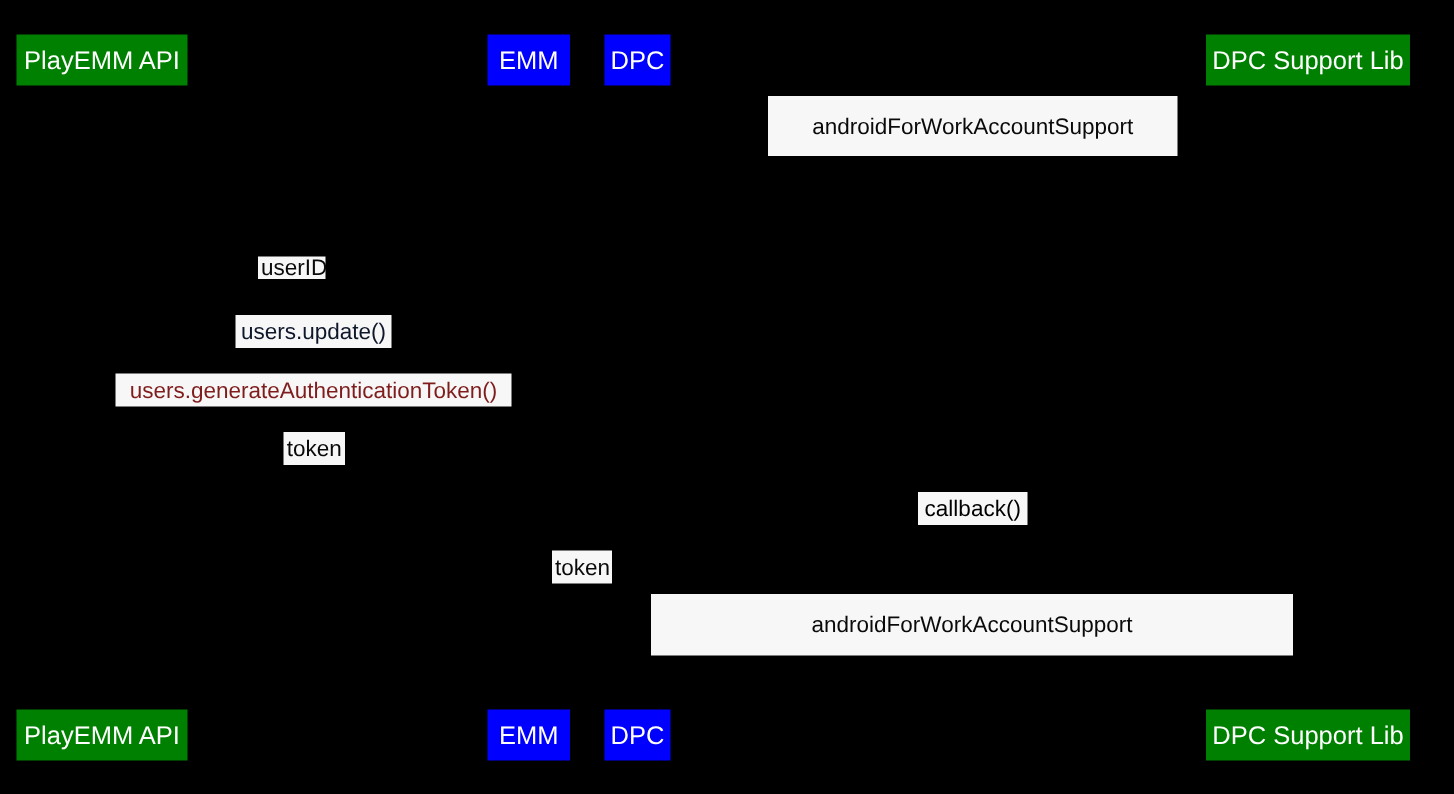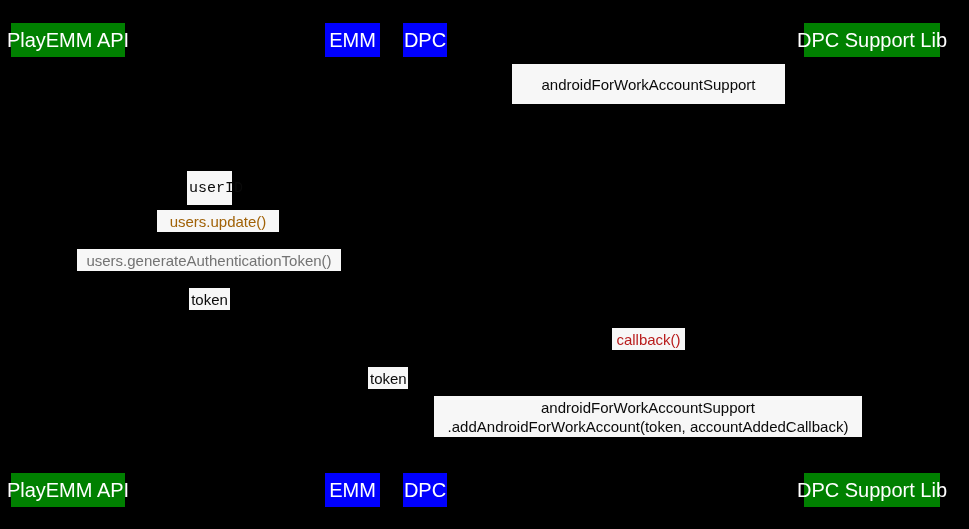--- a/index.html
+++ b/index.html
@@ -21,21 +21,21 @@
     width: 969px;
     height: 529px;
     background: #000000;
   }
   .participant {
     position: absolute;
     display: flex;
     align-items: center;
     justify-content: center;
     color: #ffffff;
-    font-size: 20px;
+    font-size: 17px;
     line-height: 1;
     white-space: nowrap;
     box-sizing: border-box;
   }
   .msg-label {
     position: absolute;
     box-sizing: border-box;
     background: #f7f7f7;
     color: #0a0a0a;
     font-size: 15px;
@@ -88,20 +88,20 @@
     <div class="participant" style="left: 325px; top: 473px; width: 55px; height: 34px; background: rgb(0, 0, 255);">
       <span>EMM</span>
     </div>
     <div class="participant" style="left: 403px; top: 473px; width: 44px; height: 34px; background: rgb(0, 0, 255);">
       <span>DPC</span>
     </div>
     <div class="participant" style="left: 804px; top: 473px; width: 136px; height: 34px; background: rgb(0, 128, 0);">
       <span>DPC Support Lib</span>
     </div>
     <div class="msg-label two-line" style="left: 512px; top: 64px; width: 273px; height: 40px; background: rgb(247, 247, 247); color: rgb(10, 10, 10);"><span class="ln">androidForWorkAccountSupport</span></div>
-    <div class="msg-label" style="left: 187px; top: 171px; width: 45px; height: 34px; background: rgb(247, 247, 247); color: rgb(10, 10, 10); font-family: Liberation Mono, monospace;"><span class="ln">userID</span></div>
-    <div class="msg-label" style="left: 157px; top: 210px; width: 122px; height: 22px; background: rgb(247, 247, 247); color: #a16207;"><span class="ln">users.update()</span></div>
-    <div class="msg-label" style="left: 77px; top: 249px; width: 264px; height: 22px; background: rgb(247, 247, 247); color: #737373;"><span class="ln">users.generateAuthenticationToken()</span></div>
+    <div class="msg-label" style="left: 172px; top: 171px; width: 45px; height: 15px; background: rgb(247, 247, 247); color: rgb(10, 10, 10);"><span class="ln">userID</span></div>
+    <div class="msg-label" style="left: 157px; top: 210px; width: 104px; height: 22px; background: rgb(247, 247, 247); color: #0f172a;"><span class="ln">users.update()</span></div>
+    <div class="msg-label" style="left: 77px; top: 249px; width: 264px; height: 22px; background: rgb(247, 247, 247); color: #7f1d1d;"><span class="ln">users.generateAuthenticationToken()</span></div>
     <div class="msg-label" style="left: 189px; top: 288px; width: 41px; height: 22px; background: rgb(247, 247, 247); color: rgb(10, 10, 10);"><span class="ln">token</span></div>
-    <div class="msg-label" style="left: 612px; top: 328px; width: 73px; height: 22px; background: rgb(247, 247, 247); color: #b91c1c;"><span class="ln">callback()</span></div>
+    <div class="msg-label" style="left: 612px; top: 328px; width: 73px; height: 22px; background: rgb(247, 247, 247); color: #000000;"><span class="ln">callback()</span></div>
     <div class="msg-label" style="left: 368px; top: 367px; width: 40px; height: 22px; background: rgb(247, 247, 247); color: rgb(10, 10, 10);"><span class="ln">token</span></div>
-    <div class="msg-label two-line" style="left: 434px; top: 396px; width: 428px; height: 41px; background: rgb(247, 247, 247); color: rgb(10, 10, 10);"><span class="ln">androidForWorkAccountSupport</span><span class="ln">.addAndroidForWorkAccount(token, accountAddedCallback)</span></div>
+    <div class="msg-label two-line" style="left: 434px; top: 396px; width: 428px; height: 41px; background: rgb(247, 247, 247); color: rgb(10, 10, 10);"><span class="ln">androidForWorkAccountSupport</span></div>
   </div>
 
 </body></html>

